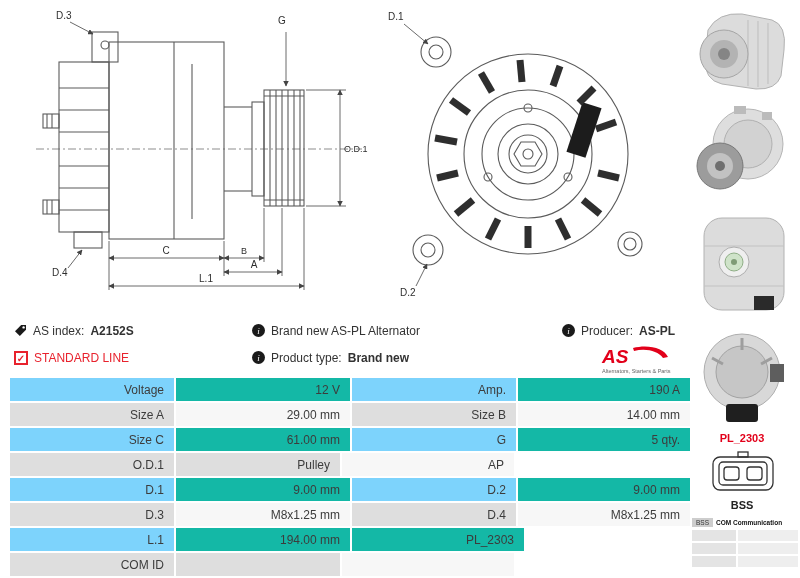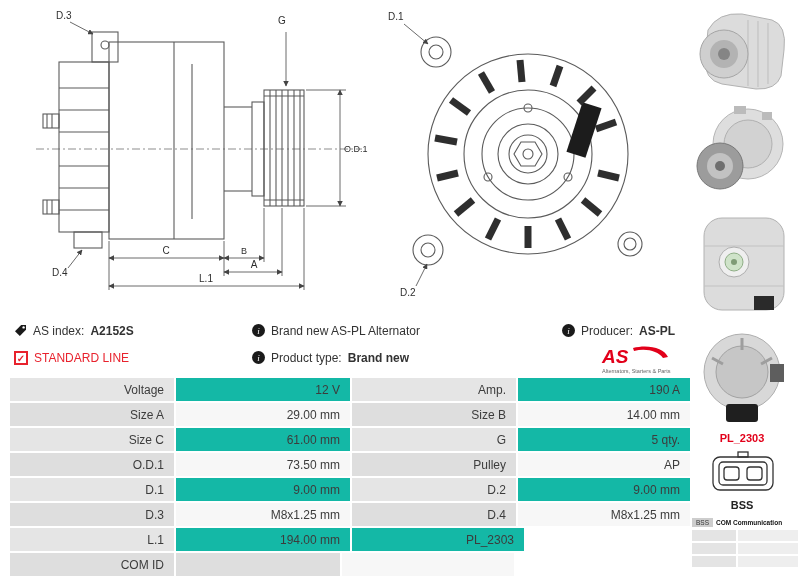--- a/index.html
+++ b/index.html
@@ -38,21 +38,21 @@
   #inf-asindex{left:14px;top:12px}
   #inf-brand{left:252px;top:12px}
   #inf-producer{left:562px;top:12px}
   #inf-line{left:14px;top:39px}
   #inf-type{left:252px;top:39px}
   #logo{position:absolute;left:600px;top:32px}
 
   .spec-table{position:absolute;left:10px;top:378px;width:680px}
   .trow{display:flex;gap:2px;margin-bottom:2px}
   .cell{height:23px;display:flex;align-items:center;justify-content:flex-end;padding-right:10px;font-size:12px;color:#3c3c3c;box-sizing:border-box}
-  .lbl{background:#e5e5e5;width:164px}
+  .lbl{background:#7dd3fc;width:164px}
   .val{background:#14b8a6}
   .v1{width:174px}.l2{width:164px}.v2{width:172px}
   .trow:nth-child(even) .lbl{background:#dedede}
   .trow:nth-child(even) .val{background:#f7f7f7}
   .cell.blank{background:#fff}
 </style>
 </head>
 <body>
 
 <svg id="side-view" class="tech" width="362" height="300" viewBox="0 0 362 300">
@@ -287,21 +287,20 @@
     <div class="cell val v2">14.00 mm</div>
   </div>
   <div class="trow">
     <div class="cell lbl">Size C</div>
     <div class="cell val v1">61.00 mm</div>
     <div class="cell lbl l2">G</div>
     <div class="cell val v2">5 qty.</div>
   </div>
   <div class="trow">
     <div class="cell lbl">O.D.1</div>
-    <div class="cell val v1">73.50 mm</div>
     <div class="cell lbl l2">Pulley</div>
     <div class="cell val v2">AP</div>
   </div>
   <div class="trow">
     <div class="cell lbl">D.1</div>
     <div class="cell val v1">9.00 mm</div>
     <div class="cell lbl l2">D.2</div>
     <div class="cell val v2">9.00 mm</div>
   </div>
   <div class="trow">

